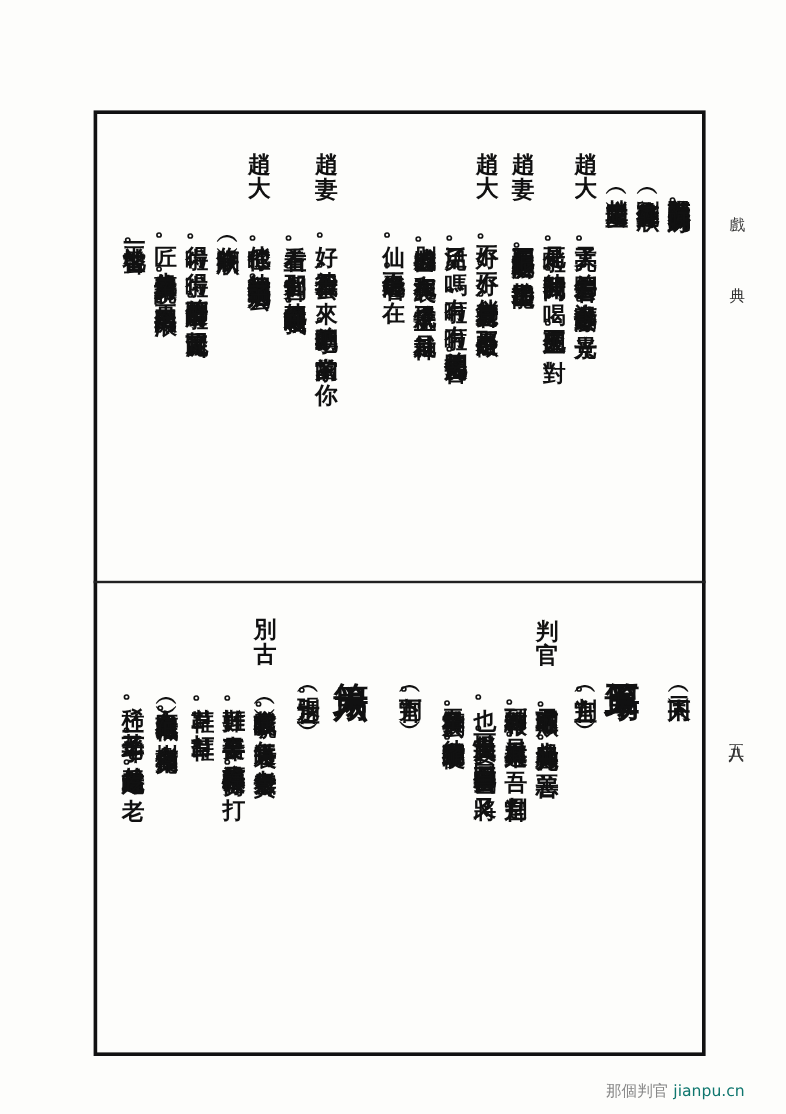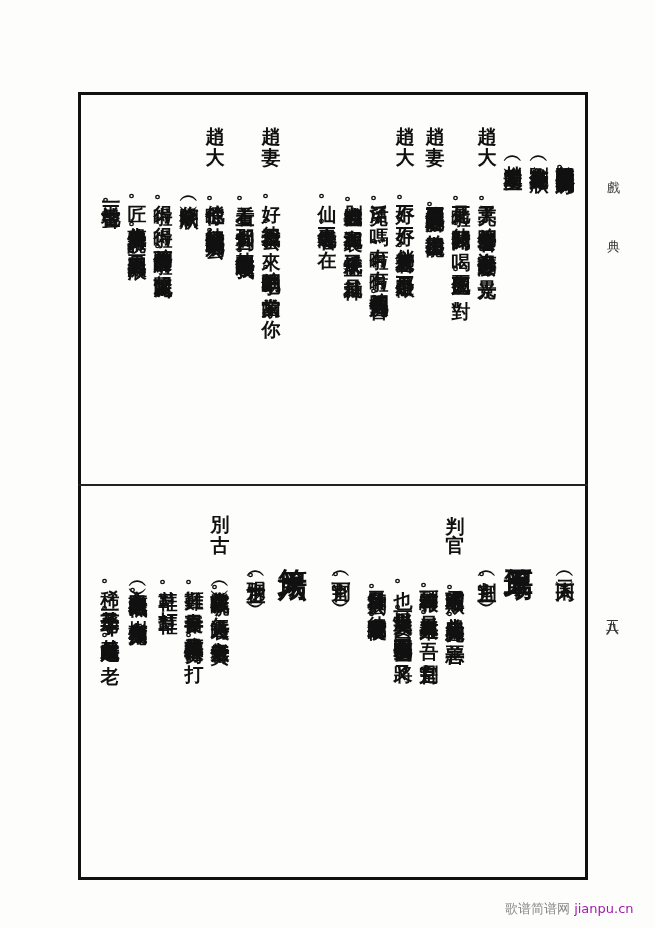--- a/index.html
+++ b/index.html
@@ -26,21 +26,21 @@
     text-orientation:upright; font-size:13px; letter-spacing:22px; color:#333;
   }
   .page-num {
     position:absolute; left:603px; top:610px; writing-mode:vertical-rl;
     text-orientation:upright; font-size:13px; letter-spacing:1px; color:#333;
   }
   .watermark {
     position:absolute; left:505px; top:900px; font-family:"DejaVu Sans", sans-serif;
     font-size:13px; color:#888;
   }
-  .watermark .url { color:#a21caf; }
+  .watermark .url { color:#0f766e; }
 </style>
 </head>
 <body>
 
 <div class="frame"></div>
 <div class="divider"></div>
 
 <div class="margin-title">戲 典</div>
 <div class="page-num">五八八</div>
 
@@ -91,15 +91,15 @@
 
   <div class="col speaker" style="left:210px; top:500px;">別　古</div>
   <div class="col" style="left:210px; top:575px;">（念數板）嘎唬。年邁時衰。老來無子實</div>
   <div class="col" style="left:184px; top:575px;">難捱。妻喪早命。應該只落得奔忙勞碌。打</div>
   <div class="col" style="left:158px; top:575px;">草鞋。打草鞋。</div>
   <div class="col" style="left:128px; top:575px;">（白）人老曲腰把頭低。樹老焦梢葉兒</div>
   <div class="col" style="left:100px; top:575px;">稀。茄子老了一斗子。黃瓜越老越好吃。老</div>
 </div>
 
 <div class="watermark">
-  <span>歌谱简谱网</span>
+  <span>那個判官</span>
   <span class="url">jianpu.cn</span>
 </div>
 
 </body></html>

